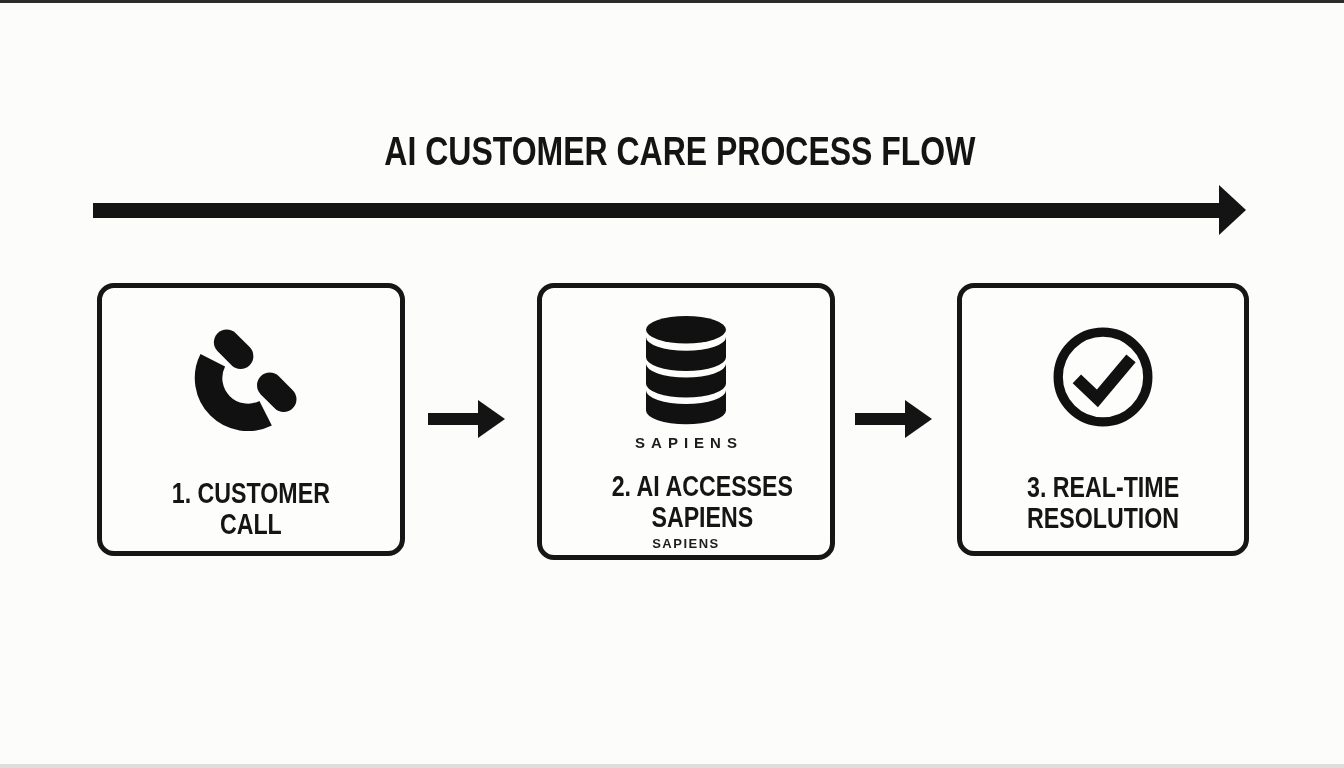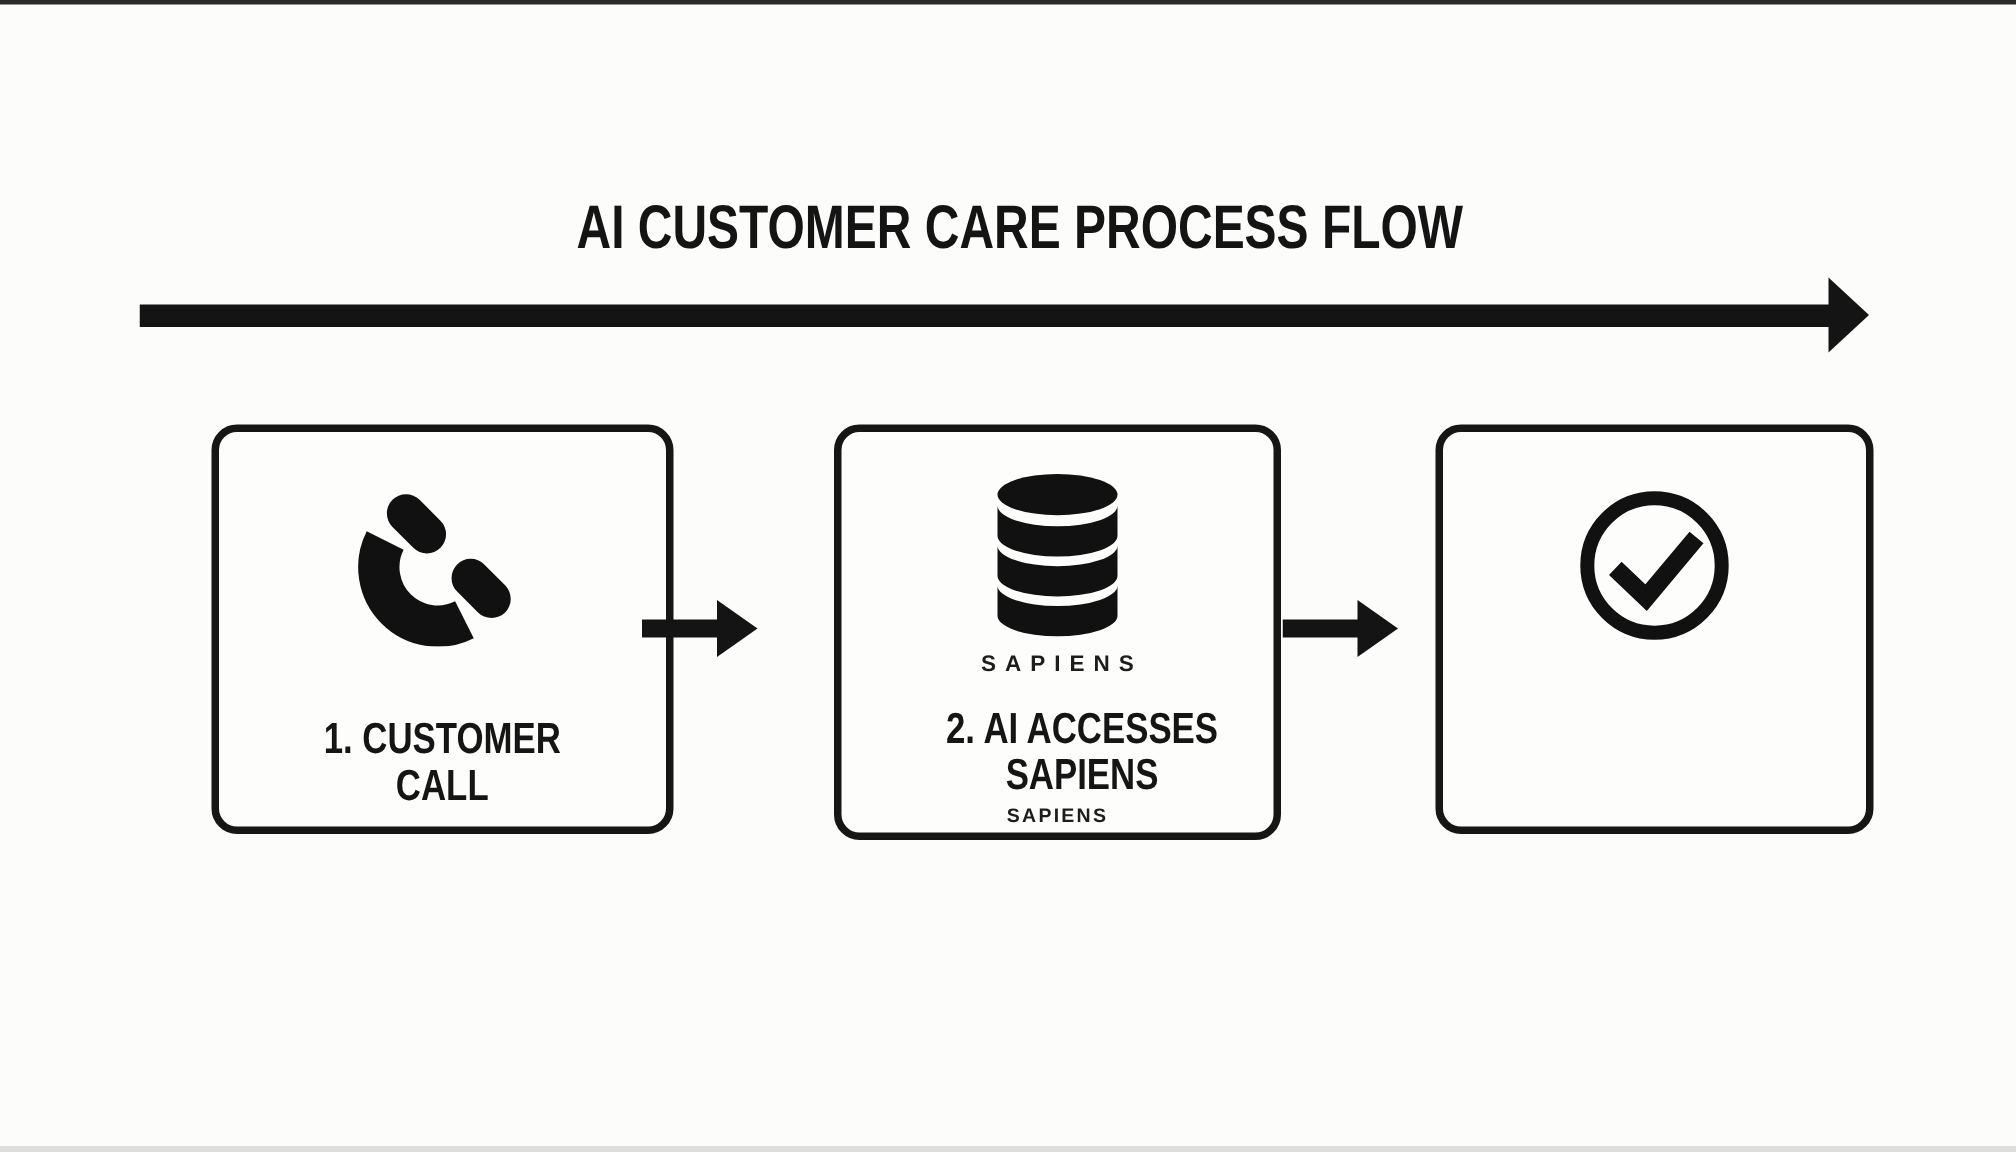--- a/index.html
+++ b/index.html
@@ -34,22 +34,22 @@
   #connector1 { left:428px; }
   #connector2 { left:855px; }
 
   .step {
     position:absolute; top:283px; height:273px;
     background:#fdfdfc;
     border:5px solid #161616;
     border-radius:17px;
     box-sizing:border-box;
   }
-  #step1 { left:97px;  width:308px;margin-left:44px; }
-  #step2 { left:556px; width:298px; height:277px; }
+  #step1 { left:97px;  width:308px; }
+  #step2 { left:537px; width:298px; height:277px; }
   #step3 { left:957px; width:292px; }
 
   .icon-slot { position:absolute; left:50%; transform:translateX(-50%); }
   #step1 .icon-slot { top:25px; }
   #step2 .icon-slot { top:27px; }
   #step3 .icon-slot { top:33px; }
 
   .db-caption {
     position:absolute; top:146px; left:0; width:100%;
     text-align:center;
@@ -144,13 +144,19 @@
   <polygon points="50,1 50,39 77,20" fill="#141414"></polygon>
 </svg>
 
 <div class="step" id="step3">
   <div class="icon-slot">
     <svg width="112" height="112" viewBox="0 0 120 120">
       <circle cx="60" cy="60" r="48" fill="none" stroke="#111111" stroke-width="10"></circle>
       <path d="M32 62 L54 83 L90 40" fill="none" stroke="#111111" stroke-width="13"></path>
     </svg>
   </div>
+  <div class="step-label">
+    <span class="step-label-inner">
+      <div>3. REAL-TIME</div>
+      <div>RESOLUTION</div>
+    </span>
+  </div>
 </div>
 
 </body></html>

